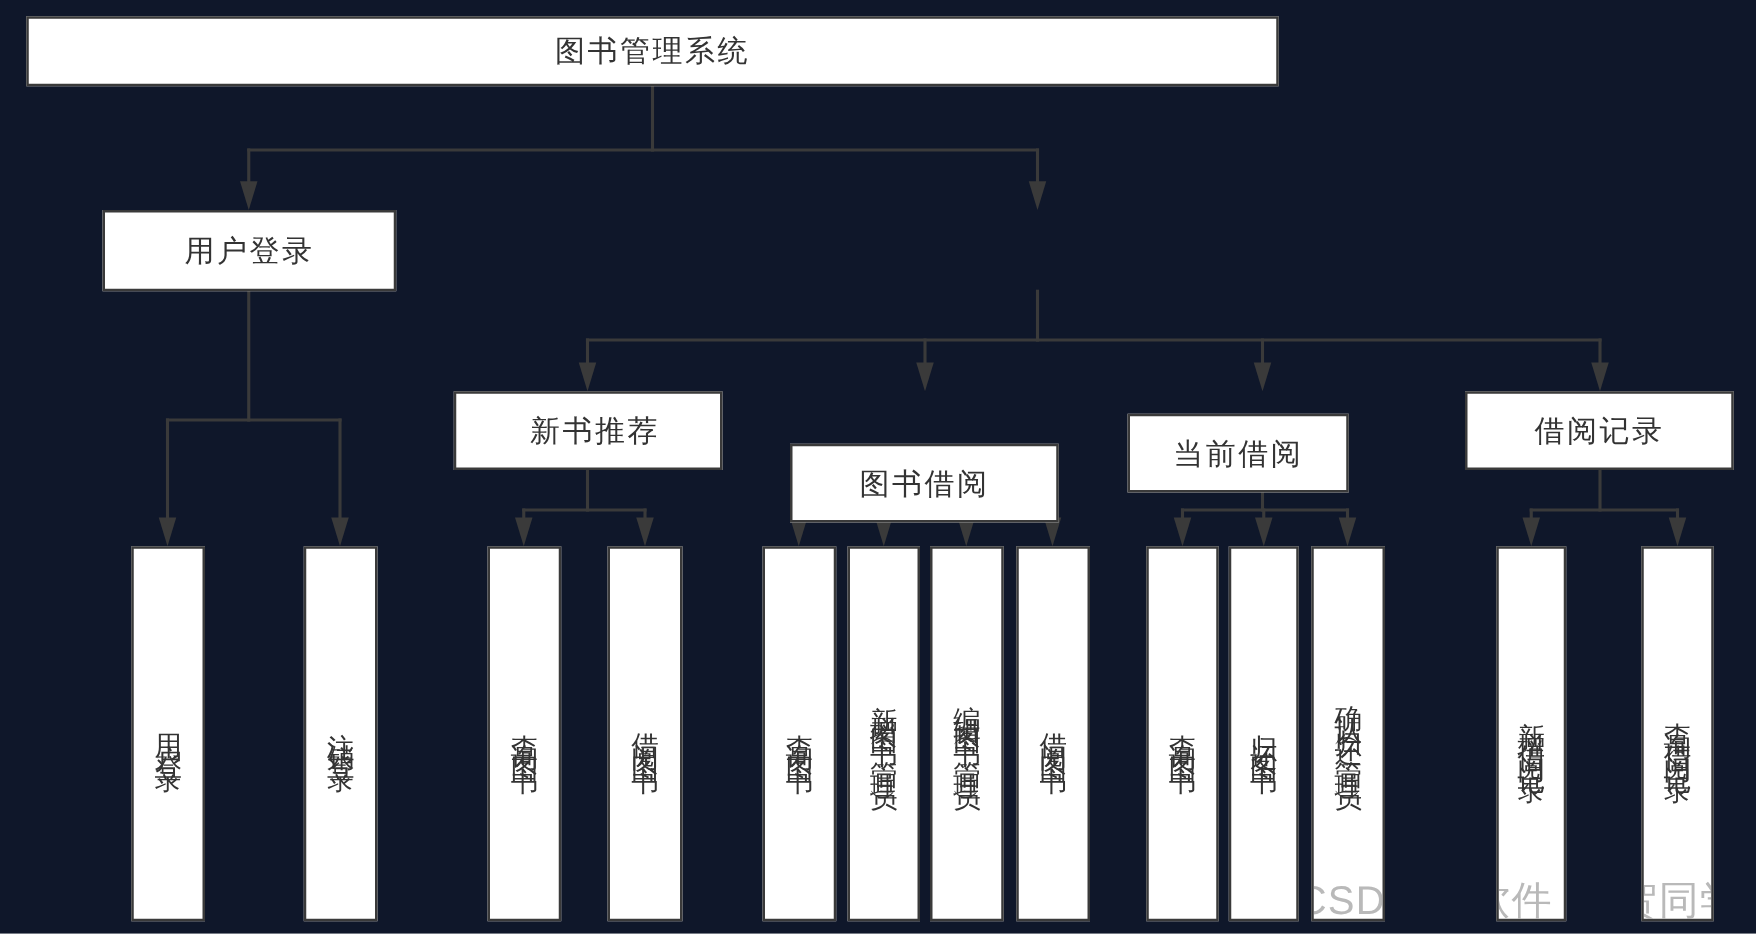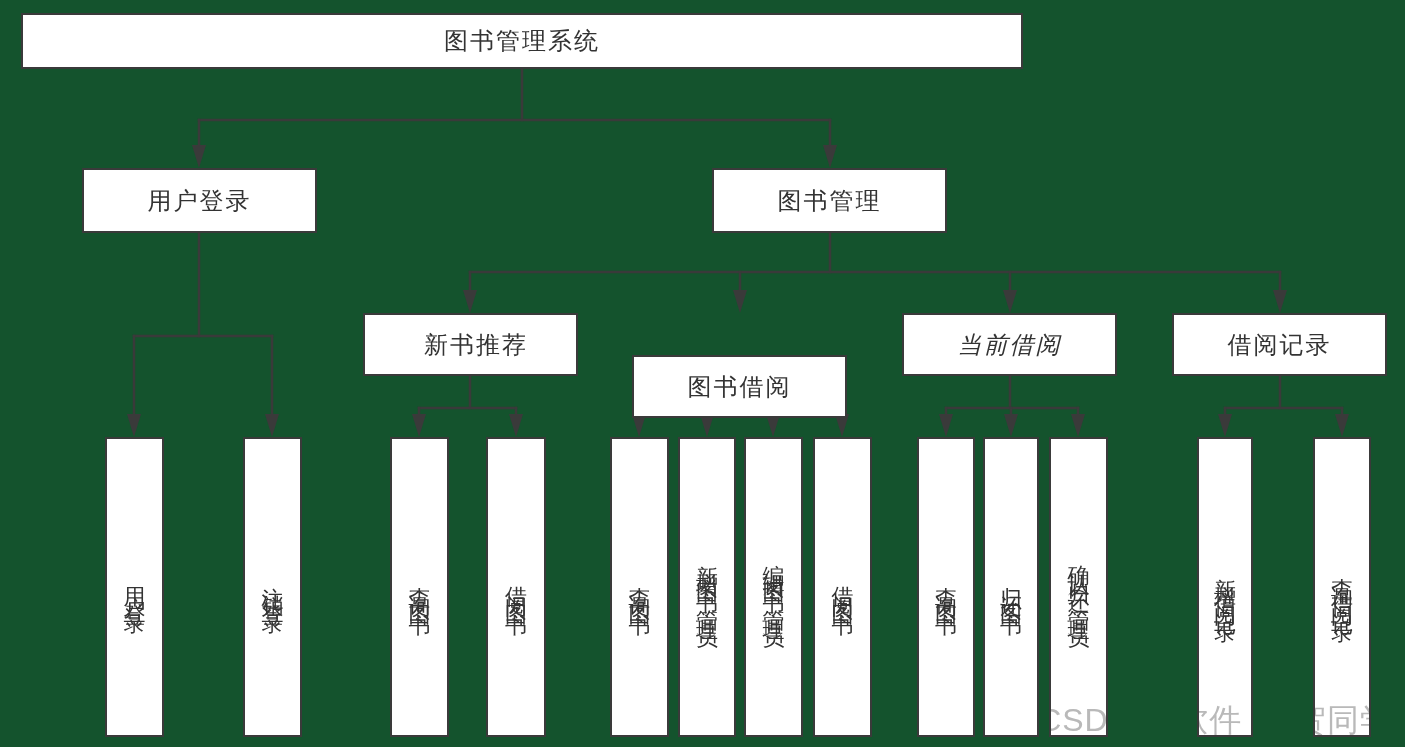--- a/index.html
+++ b/index.html
@@ -1,17 +1,17 @@
 <!DOCTYPE html>
 <html><head>
 <meta charset="utf-8">
 <style>
   html,body { margin:0; padding:0; background:#ffffff; }
   .stage {
-    position:relative; width:1405px; height:747px; background:#14532d;
+    position:relative; width:1405px; height:747px; background:#0f172a;
     font-family:"Liberation Sans","DejaVu Sans",sans-serif; color:#333333;
     overflow:hidden;
   }
   svg.connectors { position:absolute; left:0; top:0; width:1405px; height:747px; }
   .node {
     position:absolute; box-sizing:border-box; background:#ffffff;
     border:2.5px solid #3a3a3a; display:flex; align-items:center; justify-content:center;
     font-size:24px; letter-spacing:2px; white-space:nowrap;
   }
   .vnode {
@@ -101,25 +101,24 @@
       <line x1="1225" y1="408" x2="1225" y2="416"></line>
       <polygon points="1218,414 1232,414 1225,437" stroke="none"></polygon>
       <line x1="1342" y1="408" x2="1342" y2="416"></line>
       <polygon points="1335,414 1349,414 1342,437" stroke="none"></polygon>
     </g>
   </svg>
 
   <div class="node" style="left:21px; top:13px; width:1002px; height:56px;">图书管理系统</div>
 
   <div class="node" style="left:82px; top:168px; width:235px; height:65px;">用户登录</div>
-  <div class="node" style="left:712px; top:168px; width:235px; height:65px;">图书管理</div>
 
   <div class="node" style="left:363px; top:313px; width:215px; height:63px;padding-left:11px;">新书推荐</div>
   <div class="node" style="left:632px; top:313px; width:215px; height:63px;margin-top:42px;">图书借阅</div>
-  <div class="node" style="left:902px; top:313px; width:215px; height:63px;font-style:italic;">当前借阅</div>
+  <div class="node" style="left:902px; top:331px; width:177px; height:63px;">当前借阅</div>
   <div class="node" style="left:1172px; top:313px; width:215px; height:63px;">借阅记录</div>
 
   <div class="node vnode" style="left:105px; top:437px; width:59px; height:300px;">用户登录</div>
   <div class="node vnode" style="left:243px; top:437px; width:59px; height:300px;">注销登录</div>
 
   <div class="node vnode" style="left:390px; top:437px; width:59px; height:300px;">查询图书</div>
   <div class="node vnode" style="left:486px; top:437px; width:60px; height:300px;">借阅图书</div>
 
   <div class="node vnode" style="left:610px; top:437px; width:59px; height:300px;">查询图书</div>
   <div class="node vnode" style="left:678px; top:437px; width:58px; height:300px;">新增图书（管理员）</div>

